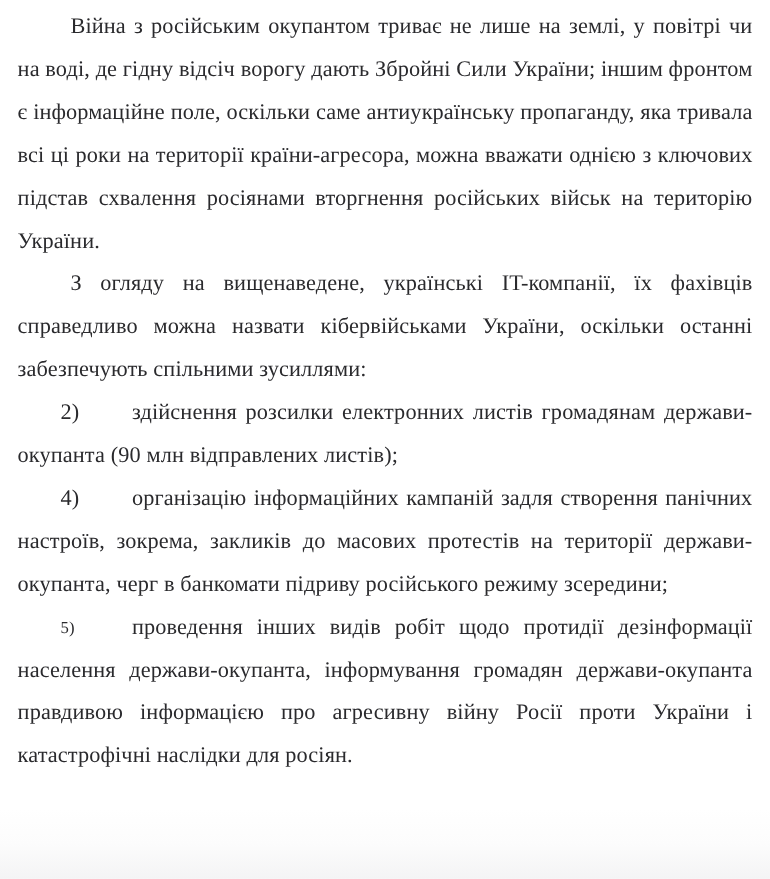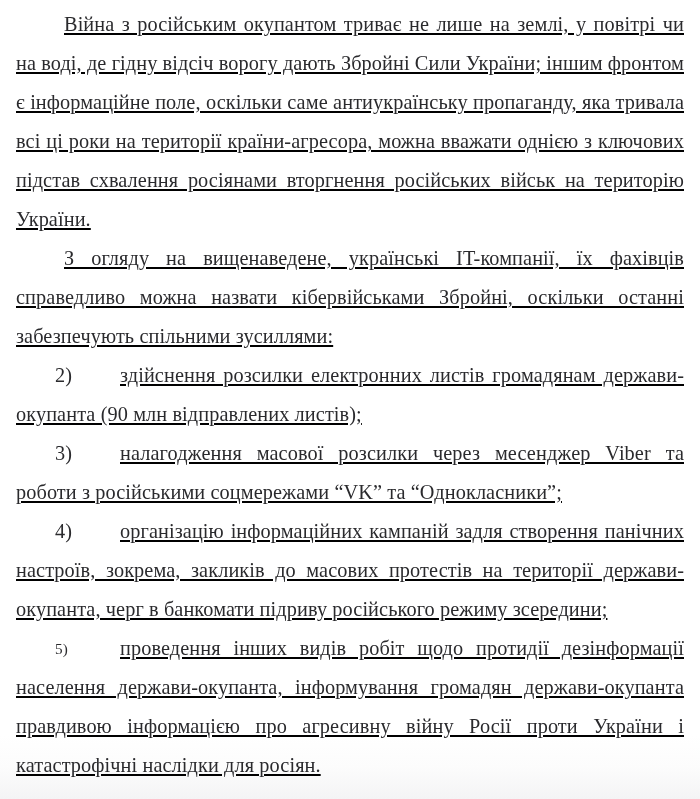--- a/index.html
+++ b/index.html
@@ -18,21 +18,20 @@
     position: relative;
     width: 700px;
     height: 799px;
     background: linear-gradient(to bottom,
         #ffffff 0%,
         #ffffff 92%,
         #fcfcfc 96%,
         #f4f4f5 100%);
     box-sizing: border-box;
     padding: 0 16px 0 16px;
-    text-decoration: underline;
   }
 
   .doc-body {
     padding-top: 5px;
   }
 
   
   .para {
     margin: 0;
     font-size: 20.3px;
@@ -77,25 +76,24 @@
   .no-justify-last { }
 </style>
 </head>
 <body>
 
 <div id="page">
   <div class="doc-body">
 
     <p class="para">Війна з російським окупантом триває не лише на землі, у повітрі чи на воді, де гідну відсіч ворогу дають Збройні Сили України; іншим фронтом є інформаційне поле, оскільки саме антиукраїнську пропаганду, яка тривала всі ці роки на території країни-агресора, можна вважати однією з ключових підстав схвалення росіянами вторгнення російських військ на територію України.</p>
 
-    <p class="para">З огляду на вищенаведене, українські IT-компанії, їх фахівців справедливо можна назвати кібервійськами Збройні, оскільки останні забезпечують спільними зусиллями:</p>
+    <p class="para">З огляду на вищенаведене, українські IT-компанії, їх фахівців справедливо можна назвати кібервійськами України, оскільки останні забезпечують спільними зусиллями:</p>
 
 
     <p class="list-item"><span class="marker">2)</span><span>здійснення розсилки електронних листів громадянам держави-окупанта (90 млн відправлених листів);</span></p>
 
-    <p class="list-item"><span class="marker">3)</span><span>налагодження масової розсилки через месенджер Viber та роботи з російськими соцмережами “VK” та “Однокласники”;</span></p>
 
     <p class="list-item no-justify-last"><span class="marker">4)</span><span>організацію інформаційних кампаній задля створення панічних настроїв, зокрема, закликів до масових протестів на території держави-окупанта, черг в банкомати  підриву російського режиму зсередини;</span></p>
 
     <p class="list-item"><span class="marker small">5)</span><span>проведення інших видів робіт щодо протидії дезінформації населення держави-окупанта, інформування громадян держави-окупанта правдивою інформацією про агресивну війну Росії проти України і катастрофічні наслідки для росіян.</span></p>
 
   </div>
 </div>
 
 </body></html>

